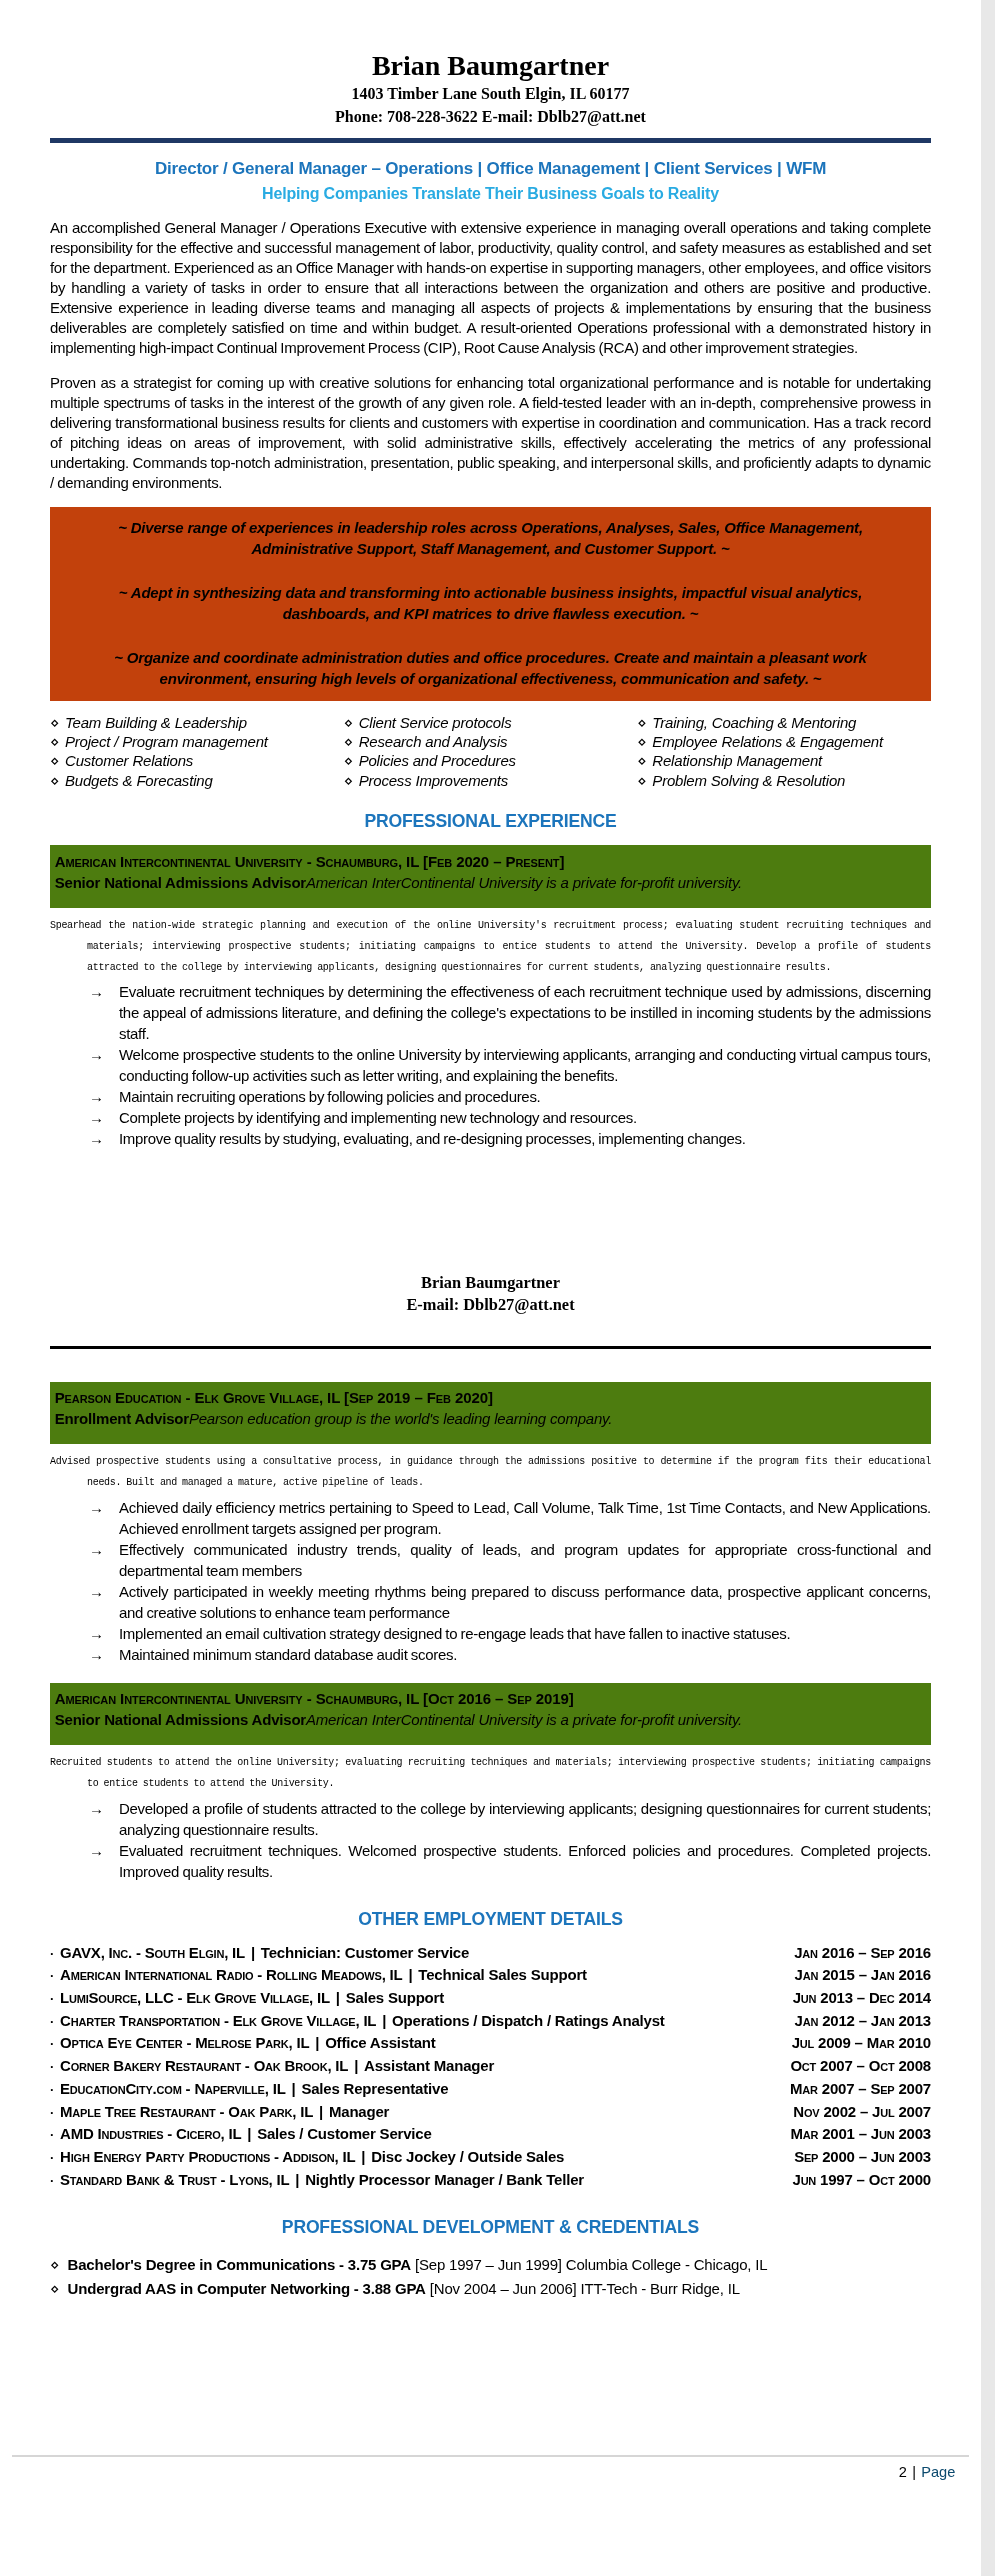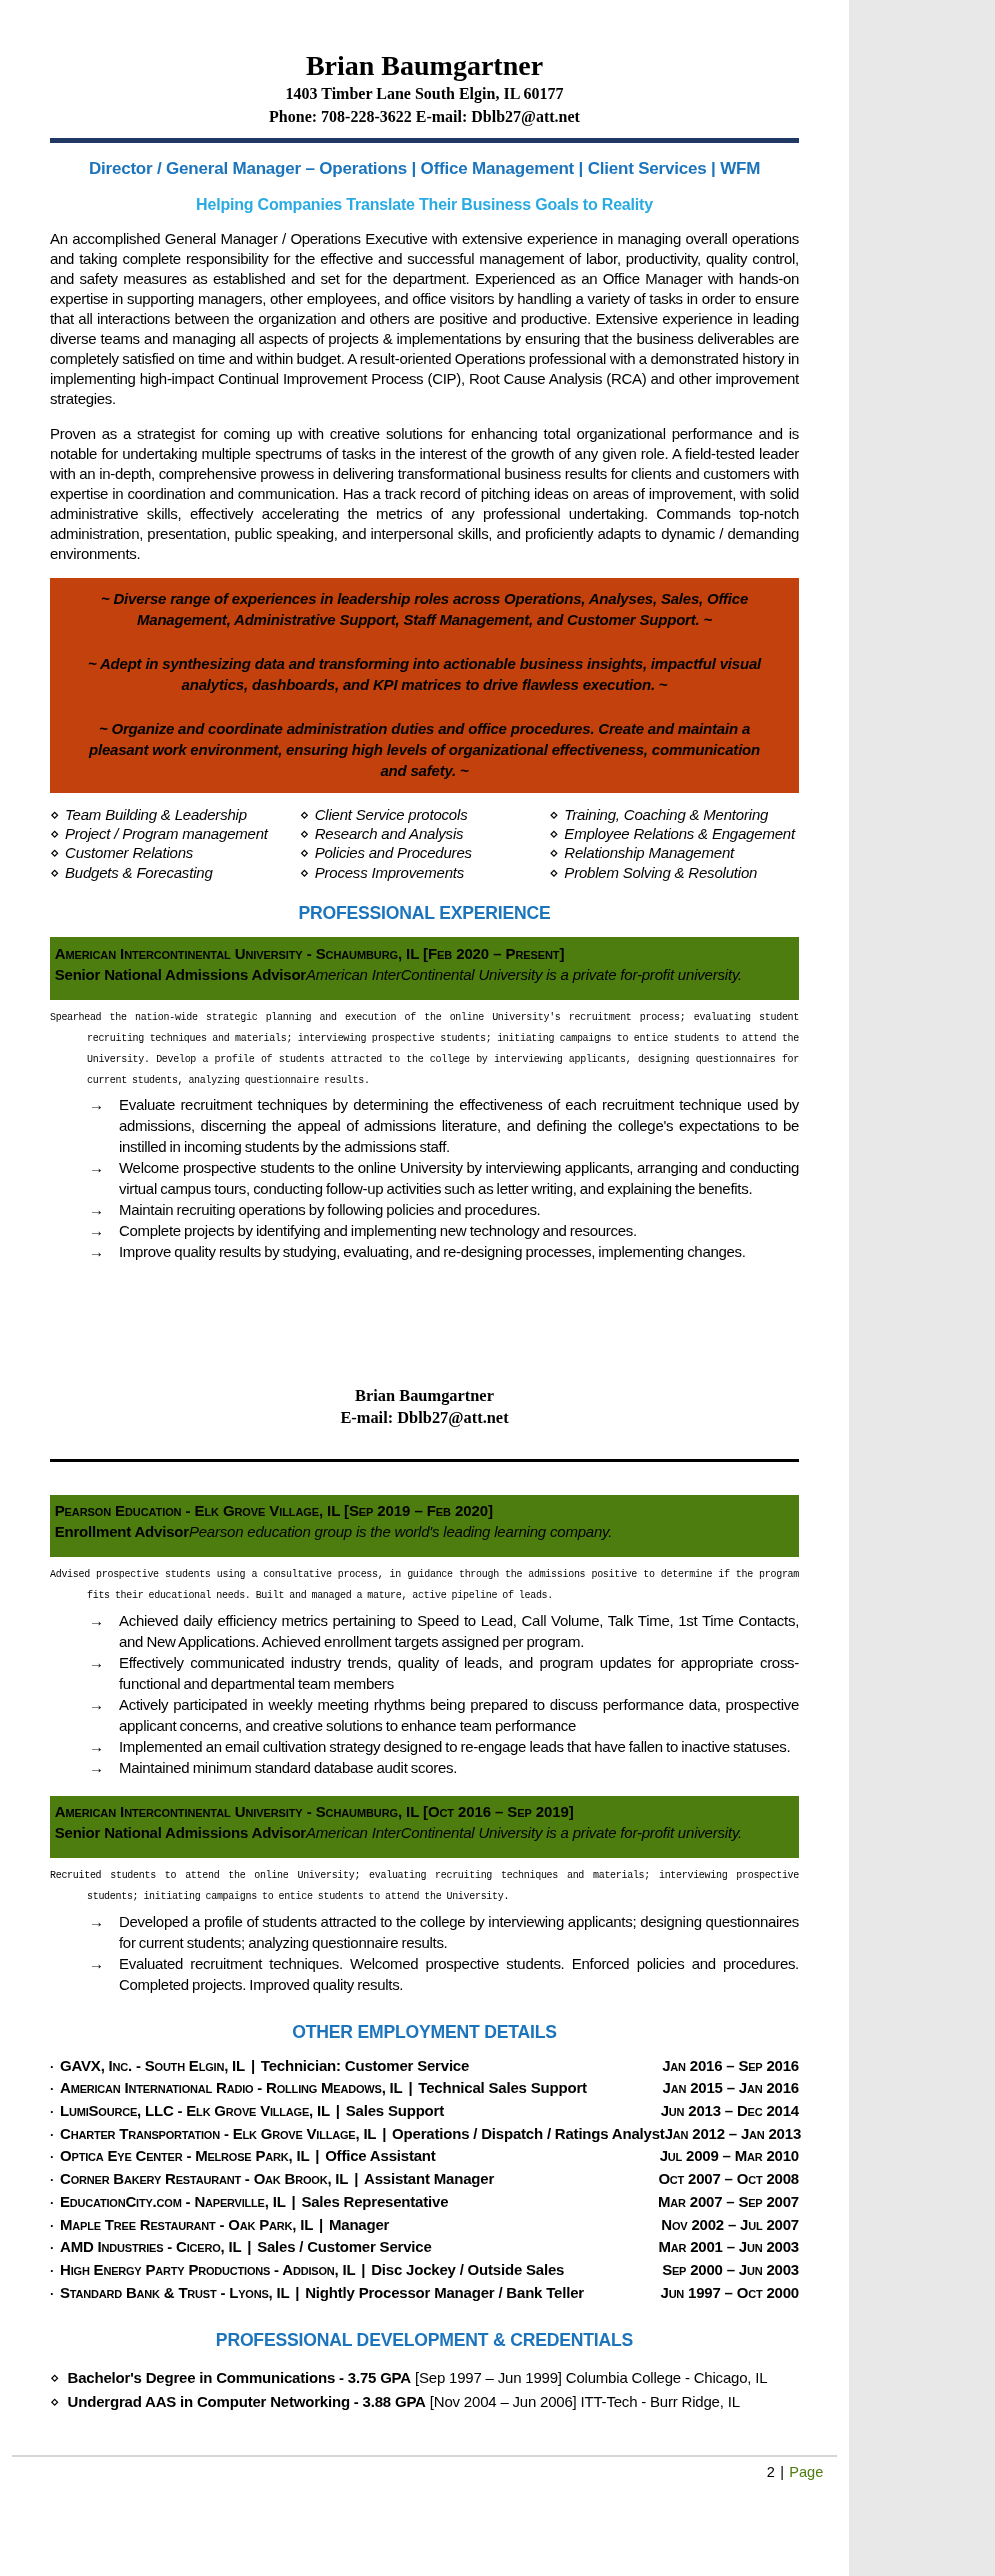--- a/index.html
+++ b/index.html
@@ -1,26 +1,26 @@
 <!DOCTYPE html>
 <html style="font-size:9.4px"><head>
 <meta charset="utf-8">
 <style>
   html,body{margin:0;padding:0;background:#e8e8e8;}
   .page{
-    width:849px;height:2576px;position:relative;background:#ffffff;
+    width:981px;height:2576px;position:relative;background:#ffffff;
     padding:50px 50px 0;box-sizing:border-box;
     font-family:"Liberation Sans",sans-serif;color:#000;
   }
   
   .hdr-name{font-family:"Liberation Serif",serif;font-weight:bold;font-size:28px;line-height:32px;text-align:center;}
   .hdr-addr,.hdr-contact{font-family:"Liberation Serif",serif;font-weight:bold;font-size:16px;line-height:20.5px;text-align:center;margin-top:2.3px;}
   .navy-rule{height:4.7px;background:#1f3864;margin-top:10.5px;}
   .doc-title{color:#1c75bc;font-weight:bold;font-size:17px;line-height:20px;text-align:center;margin-top:16.4px;letter-spacing:-0.2px;}
-  .doc-tagline{color:#29abe2;font-weight:bold;font-size:16px;line-height:19px;text-align:center;margin-top:16px;letter-spacing:-0.2px;}
+  .doc-tagline{color:#29abe2;font-weight:bold;font-size:16px;line-height:19px;text-align:center;margin-top:5px;letter-spacing:-0.2px;}
   
   .para{font-size:15px;line-height:20px;letter-spacing:-0.3px;word-spacing:-0.6px;text-align:justify;margin-top:15px;}
   
   .highlight-box{background:#c2410c;margin-top:14px;padding:9.4px 33px 11.7px;}
   .highlight-box p{font-size:15px;line-height:21px;letter-spacing:-0.2px;font-style:italic;font-weight:bold;text-align:center;margin:0 0 23.4px;}
   .highlight-box p:last-child{margin-bottom:0;}
   
   .skills{display:flex;margin-top:11.7px;}
   .skills ul{list-style:none;margin:0;padding:0;flex:1;}
   .skills li{font-style:italic;font-size:15px;line-height:19.3px;letter-spacing:-0.2px;display:flex;}
@@ -57,21 +57,21 @@
   .cred-row{font-size:15px;line-height:23.4px;letter-spacing:-0.2px;display:flex;}
   .cred-row .dia{flex:0 0 17.6px;}
   .cred-row .cbold{font-weight:bold;}
   .cred-row .crest{margin-left:4.1px;}
   
   .footer{position:absolute;left:11.7px;right:11.7px;top:2455px;}
   .footer-line{height:2.3px;background:#d6d6d6;}
   .footer-text{margin-top:7px;text-align:right;font-size:14.6px;padding-right:14px;}
   .footer-text .pg-num{color:#000;}
   .footer-text .pg-sep{color:#000;margin:0 5.3px;}
-  .footer-text .pg-label{color:#4d7c0f;}
+  .footer-text .pg-label{color:#0c4a6e;}
 </style>
 </head>
 <body>
 
 <div class="page">
 
   <div class="hdr-name">Brian Baumgartner</div>
   <div class="hdr-addr">1403 Timber Lane South Elgin, IL 60177</div>
   <div class="hdr-contact">Phone: 708-228-3622 E-mail: Dblb27@att.net</div>
   <div class="navy-rule"></div>

